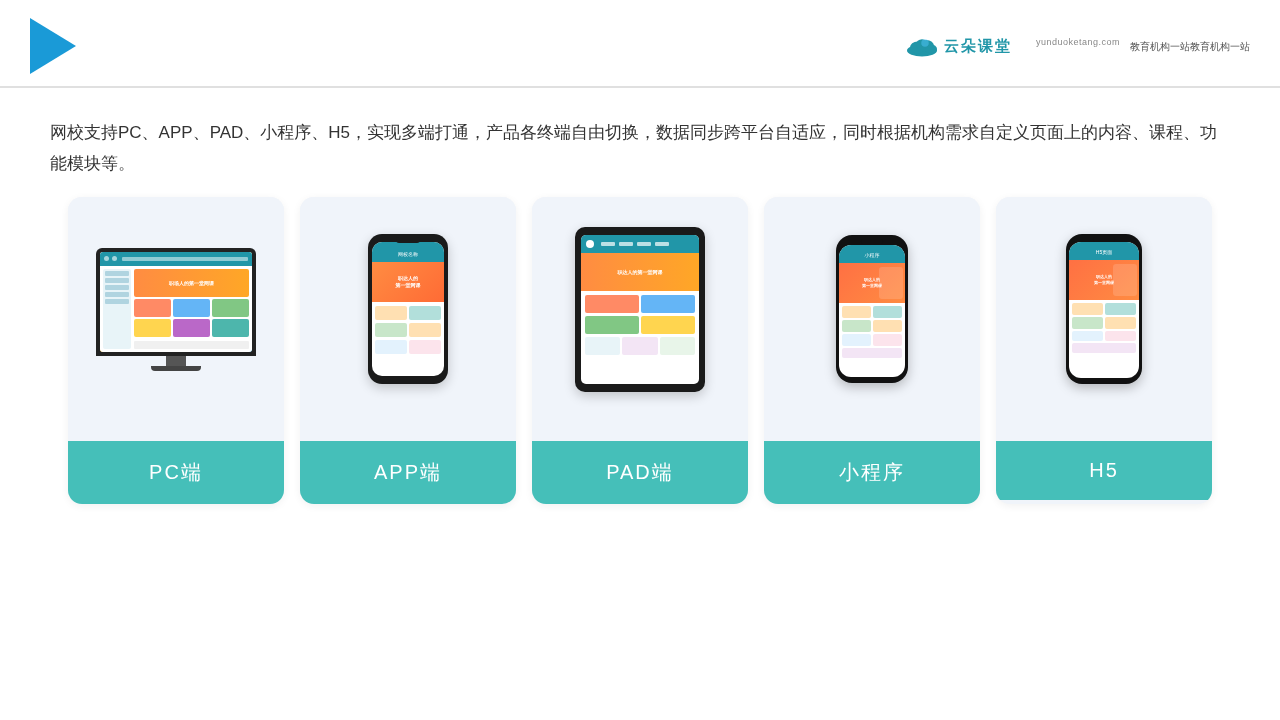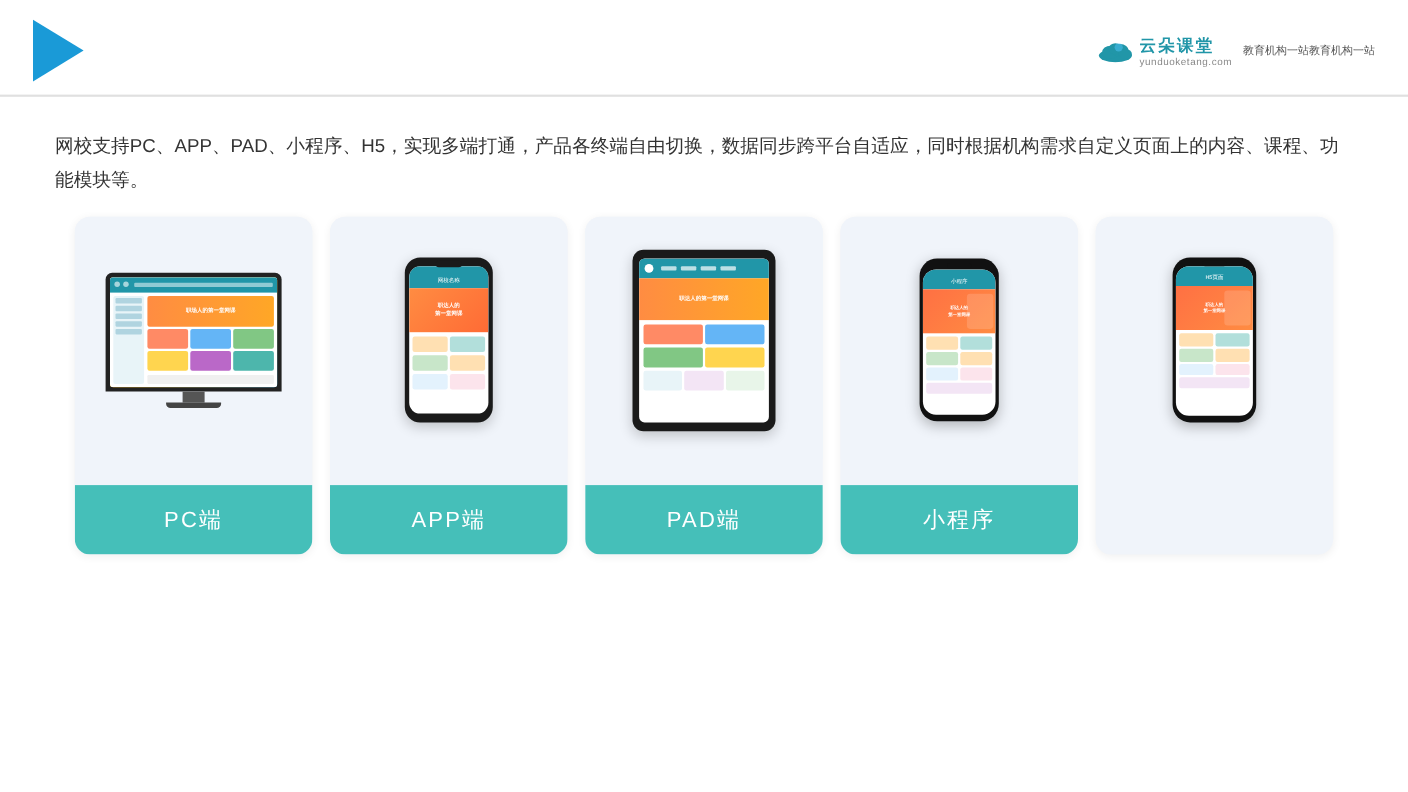--- a/index.html
+++ b/index.html
@@ -55,20 +55,21 @@
     .brand-text-main {
       font-size: 15px;
       color: #2196a8;
       font-weight: bold;
       letter-spacing: 2px;
     }
     .brand-url {
       font-size: 9px;
       color: #888;
       letter-spacing: 0.5px;
+      margin-left: 24px;
     }
     .brand-right {
       display: flex;
       flex-direction: row;
       align-items: flex-start;
       justify-content: center;
     }
 
     
     .content {
@@ -508,21 +509,21 @@
     <div class="brand-cloud">
       <svg class="cloud-icon" viewBox="0 0 48 28" fill="none">
         <ellipse cx="24" cy="20" rx="20" ry="8" fill="#2196a8"></ellipse>
         <ellipse cx="18" cy="16" rx="10" ry="8" fill="#2196a8"></ellipse>
         <ellipse cx="30" cy="14" rx="10" ry="8" fill="#2196a8"></ellipse>
         <ellipse cx="24" cy="12" rx="8" ry="7" fill="#2196a8"></ellipse>
         <ellipse cx="36" cy="18" rx="8" ry="6" fill="#2196a8"></ellipse>
 
         <circle cx="28" cy="10" r="5" fill="#4fc3f7" opacity="0.5"></circle>
       </svg>
-      <div style="display:flex;flex-direction:column;align-items:flex-start;">
+      <div style="display:flex;flex-direction:row;align-items:flex-start;">
         <span class="brand-text-main">云朵课堂</span>
         <span class="brand-url">yunduoketang.com</span>
       </div>
       <div class="brand-right" style="margin-left:6px;font-size:10px;color:#555;line-height:1.5;">
         <div>教育机构一站</div>
         <div>教育机构一站</div>
       </div>
     </div>
   </div>
 </div>
@@ -708,16 +709,17 @@
               </div>
               <div style="display:flex;gap:2px;">
                 <div style="flex:1;height:10px;border-radius:2px;background:#e3f2fd;"></div>
                 <div style="flex:1;height:10px;border-radius:2px;background:#fce4ec;"></div>
               </div>
               <div style="height:10px;border-radius:2px;background:#f3e5f5;"></div>
             </div>
           </div>
         </div>
       </div>
+      <div class="card-label">H5</div>
     </div>
 
   </div>
 </div>
 
 </body></html>

